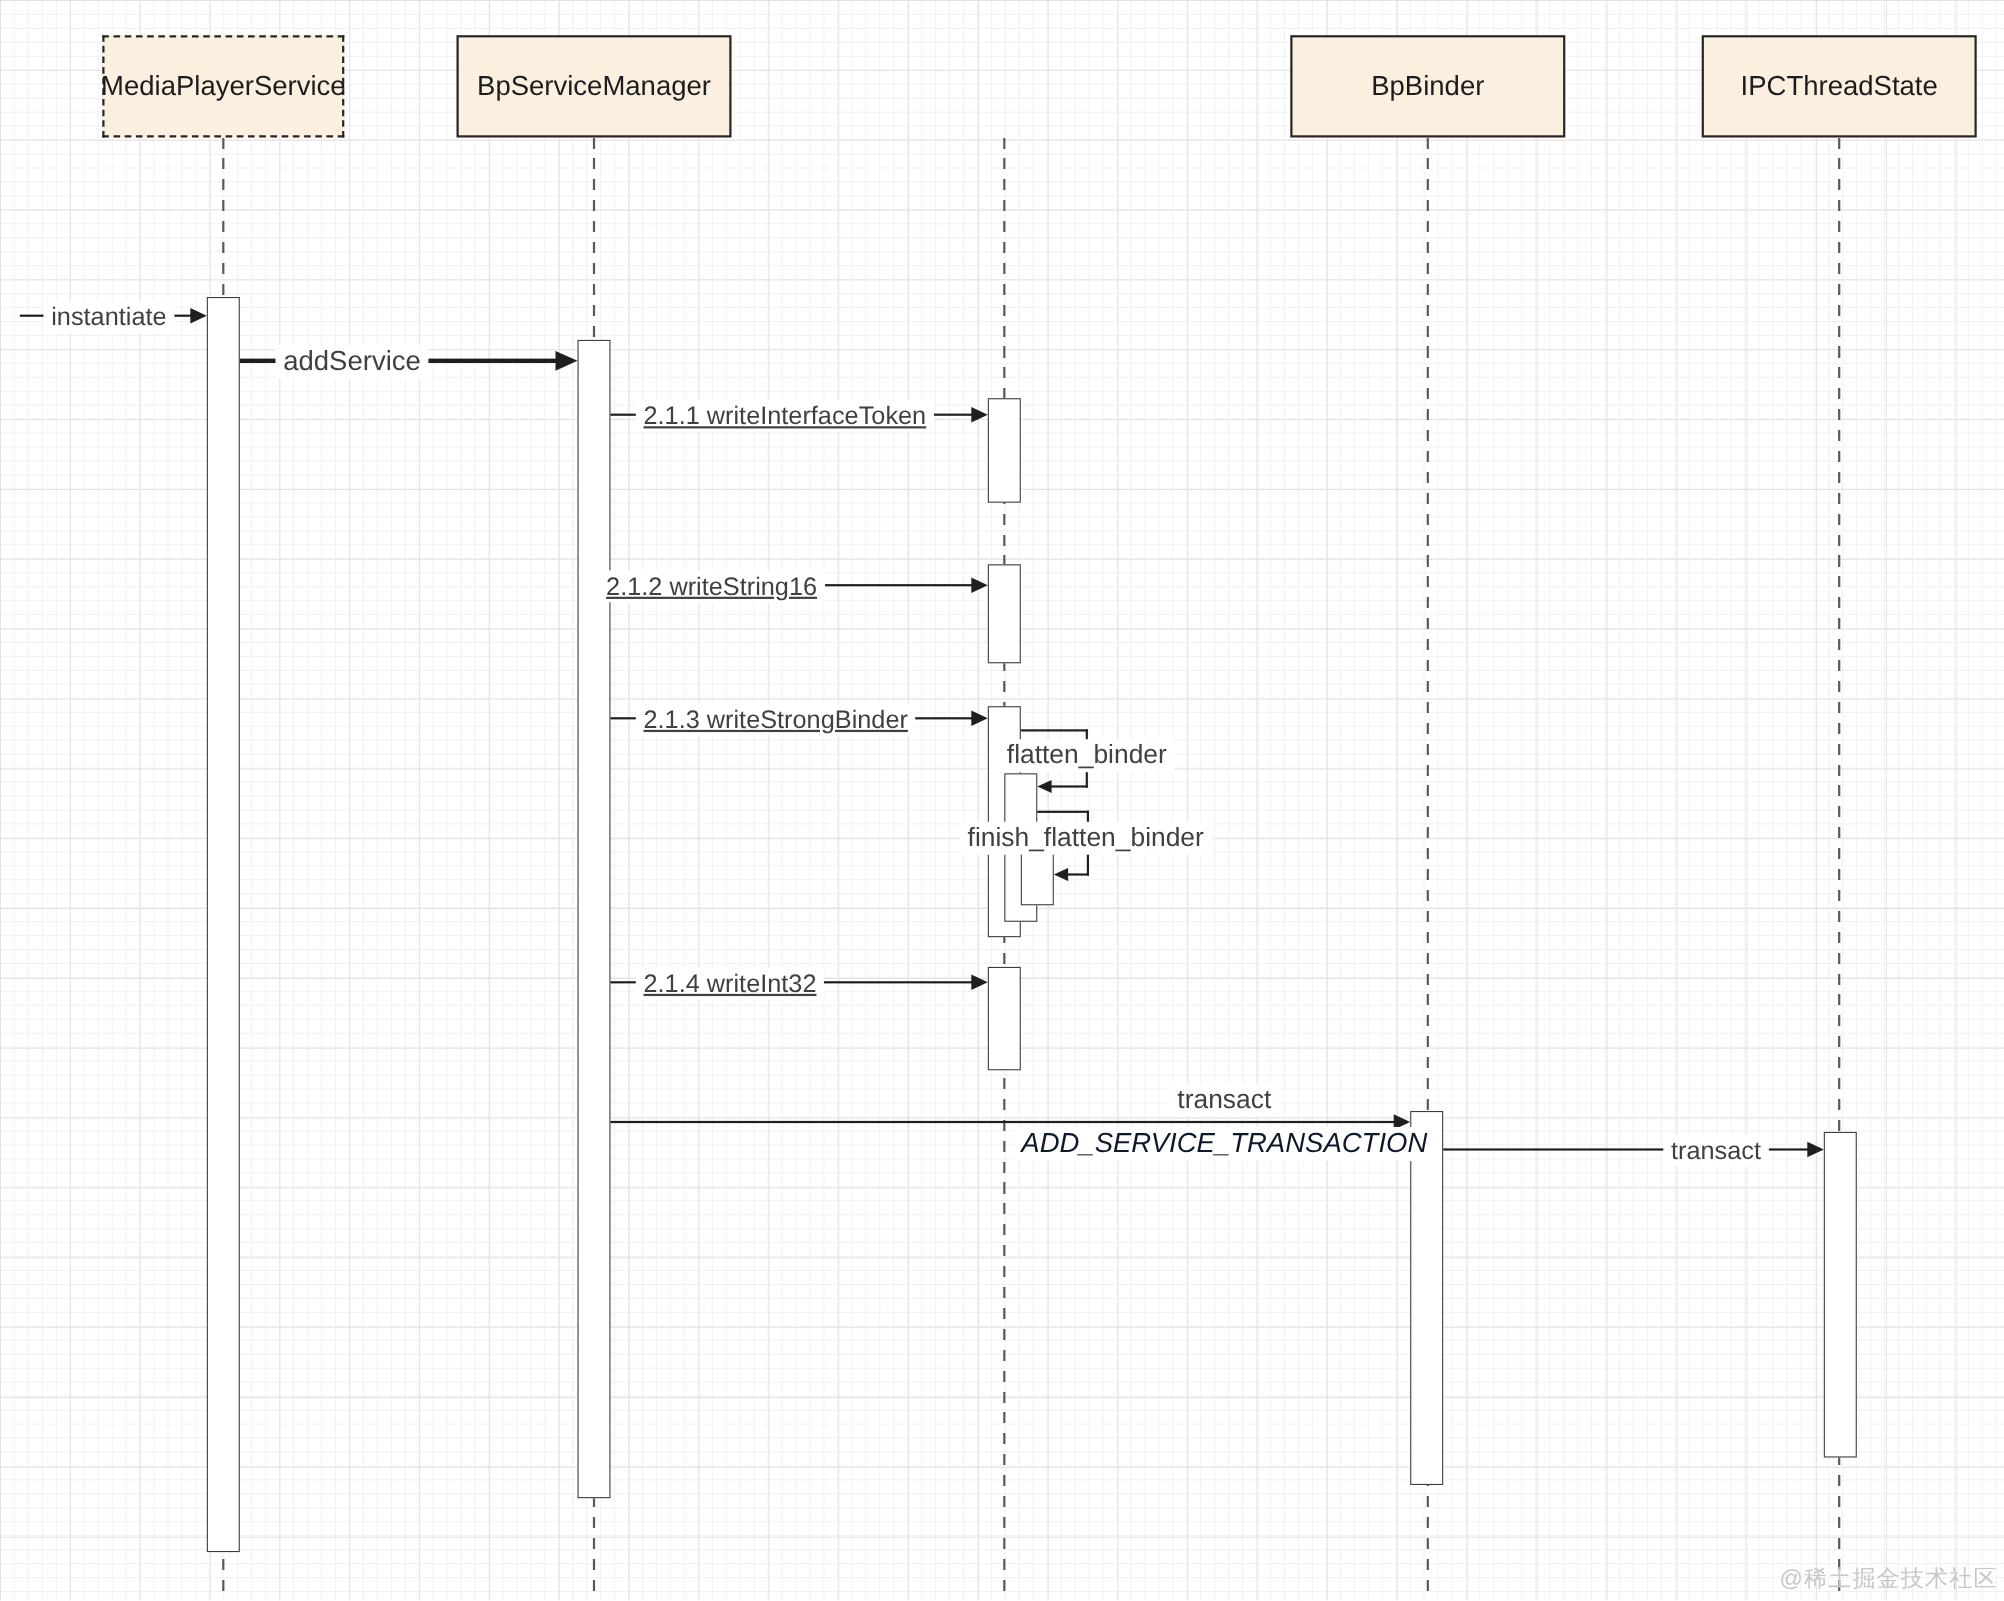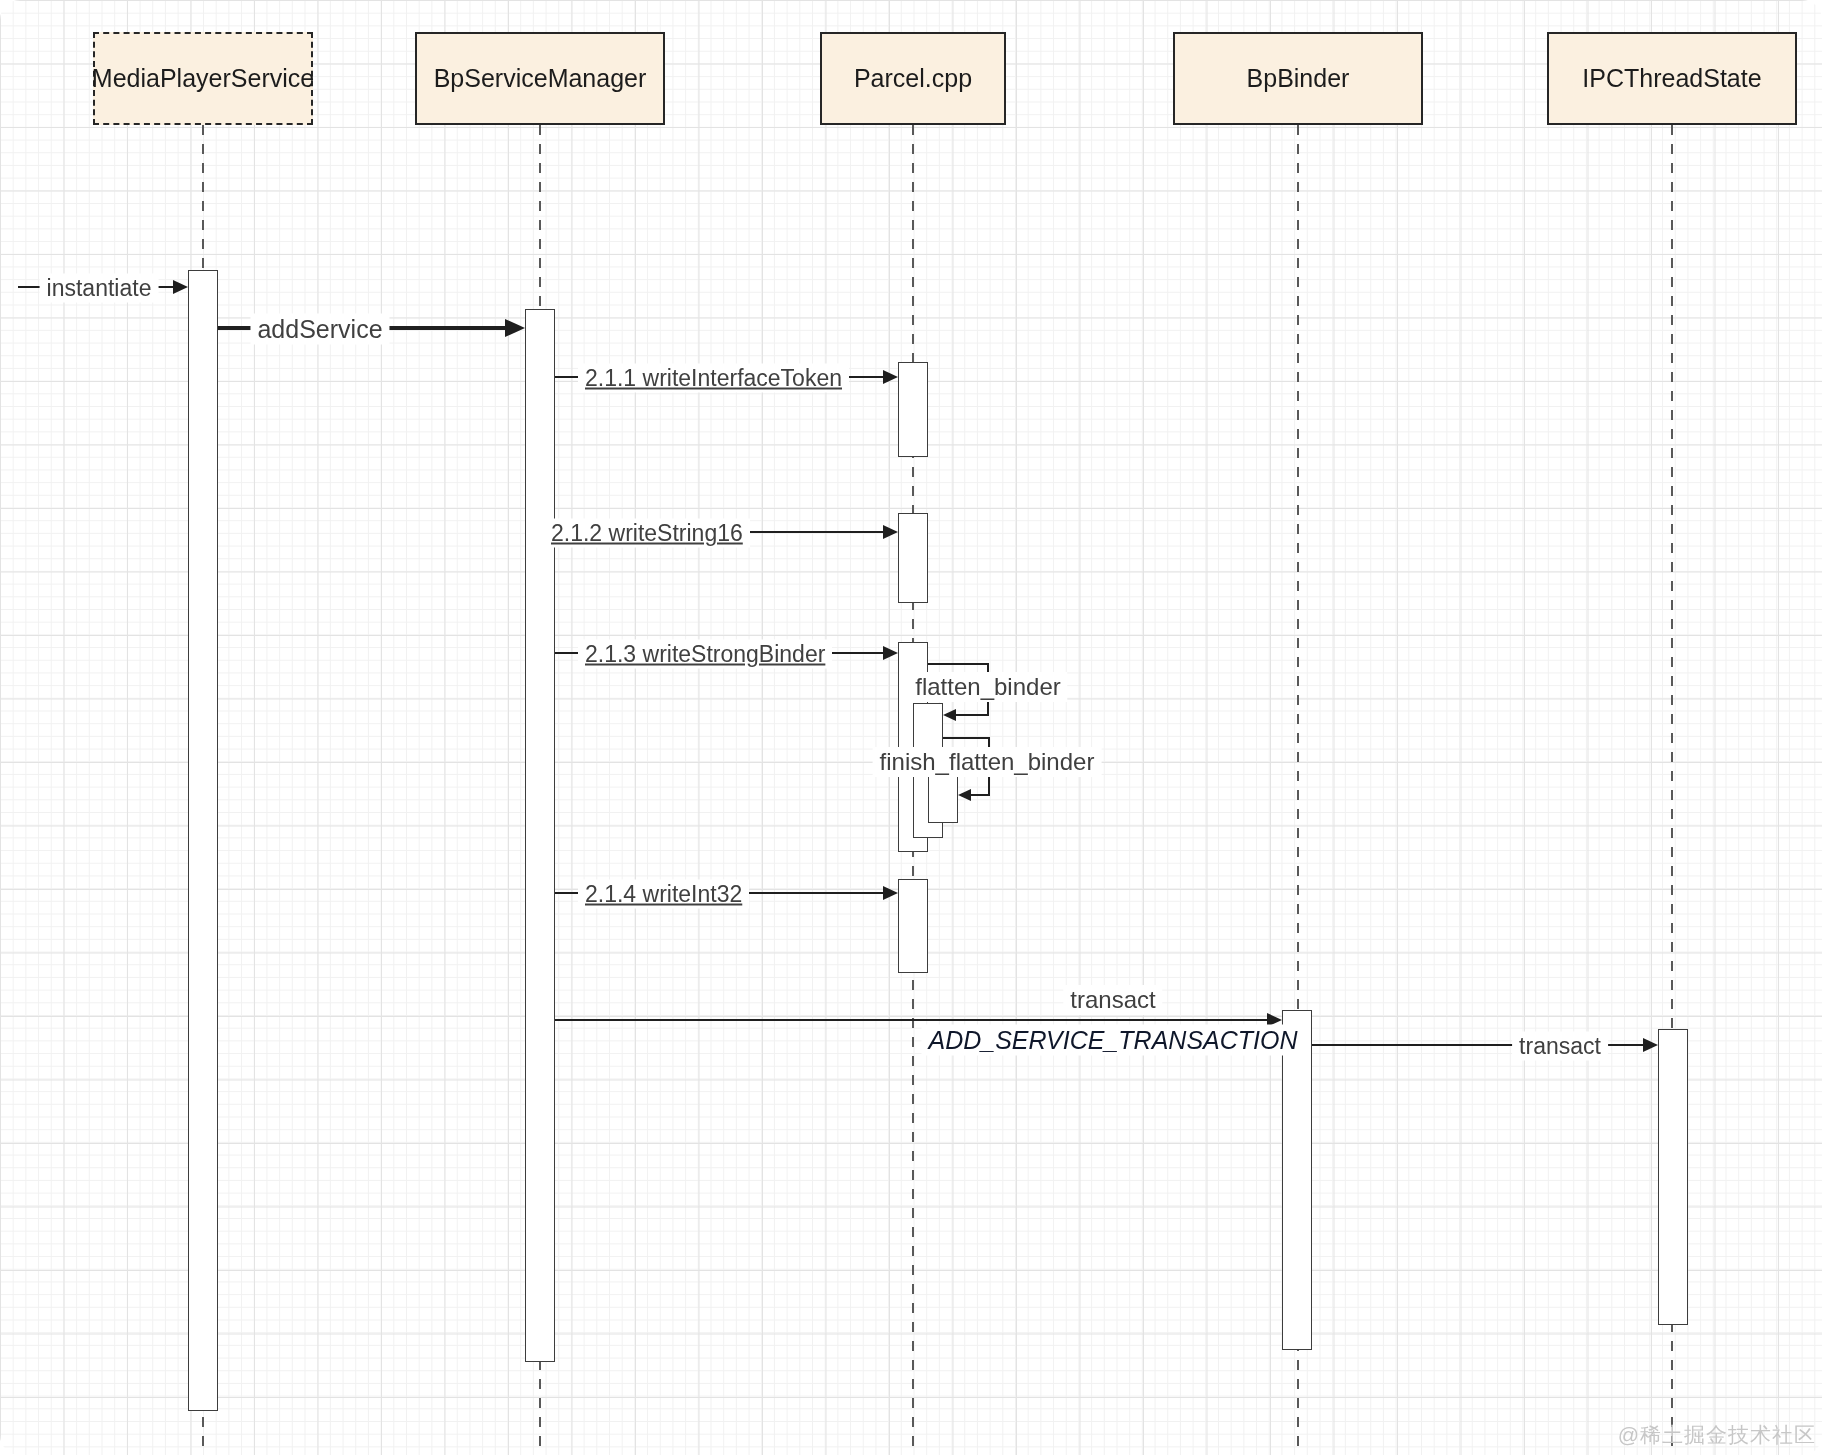--- a/index.html
+++ b/index.html
@@ -7,21 +7,20 @@
     position:relative;width:1822px;height:1455px;overflow:hidden;
     background-color:#ffffff;
     background-image:
       linear-gradient(#e3e3e3 1px, transparent 1px),
       linear-gradient(90deg, #e3e3e3 1px, transparent 1px),
       linear-gradient(#f1f1f1 1px, transparent 1px),
       linear-gradient(90deg, #f1f1f1 1px, transparent 1px);
     background-size:63.5px 63.5px,63.5px 63.5px,12.7px 12.7px,12.7px 12.7px;
     font-family:"Liberation Sans","DejaVu Sans",sans-serif;
     color:#1f1f1f;
-    border-radius:20px;
   }
   .actor{
     position:absolute;top:32px;height:93px;background:#fbf0e0;
     border:2px solid #262626;box-sizing:border-box;
     display:flex;align-items:center;justify-content:center;
     font-size:25px;color:#1c1c1c;white-space:nowrap;
   }
   .actor.dashed{border-style:dashed;}
   .lifeline{
     position:absolute;top:125px;width:2px;height:1330px;
@@ -58,23 +57,20 @@
   <div class="lifeline" style="left:539px;"></div>
   <div class="lifeline" style="left:912px;"></div>
   <div class="lifeline" style="left:1297px;"></div>
   <div class="lifeline" style="left:1671px;"></div>
 
   <div class="actor dashed" style="left:93px;width:220px;">
       <span>MediaPlayerService</span>
     </div>
   <div class="actor" style="left:415px;width:250px;">
       <span>BpServiceManager</span>
-    </div>
-  <div class="actor" style="left:820px;width:186px;">
-      <span>Parcel.cpp</span>
     </div>
   <div class="actor" style="left:1547px;width:250px;">
       <span>IPCThreadState</span>
     </div>
   <div class="actor" style="left:1173px;width:250px;">
       <span>BpBinder</span>
     </div>
 
   <div class="bar" style="left:188px;top:270px;height:1141px;"></div>
   <div class="bar" style="left:525px;top:309px;height:1053px;"></div>

